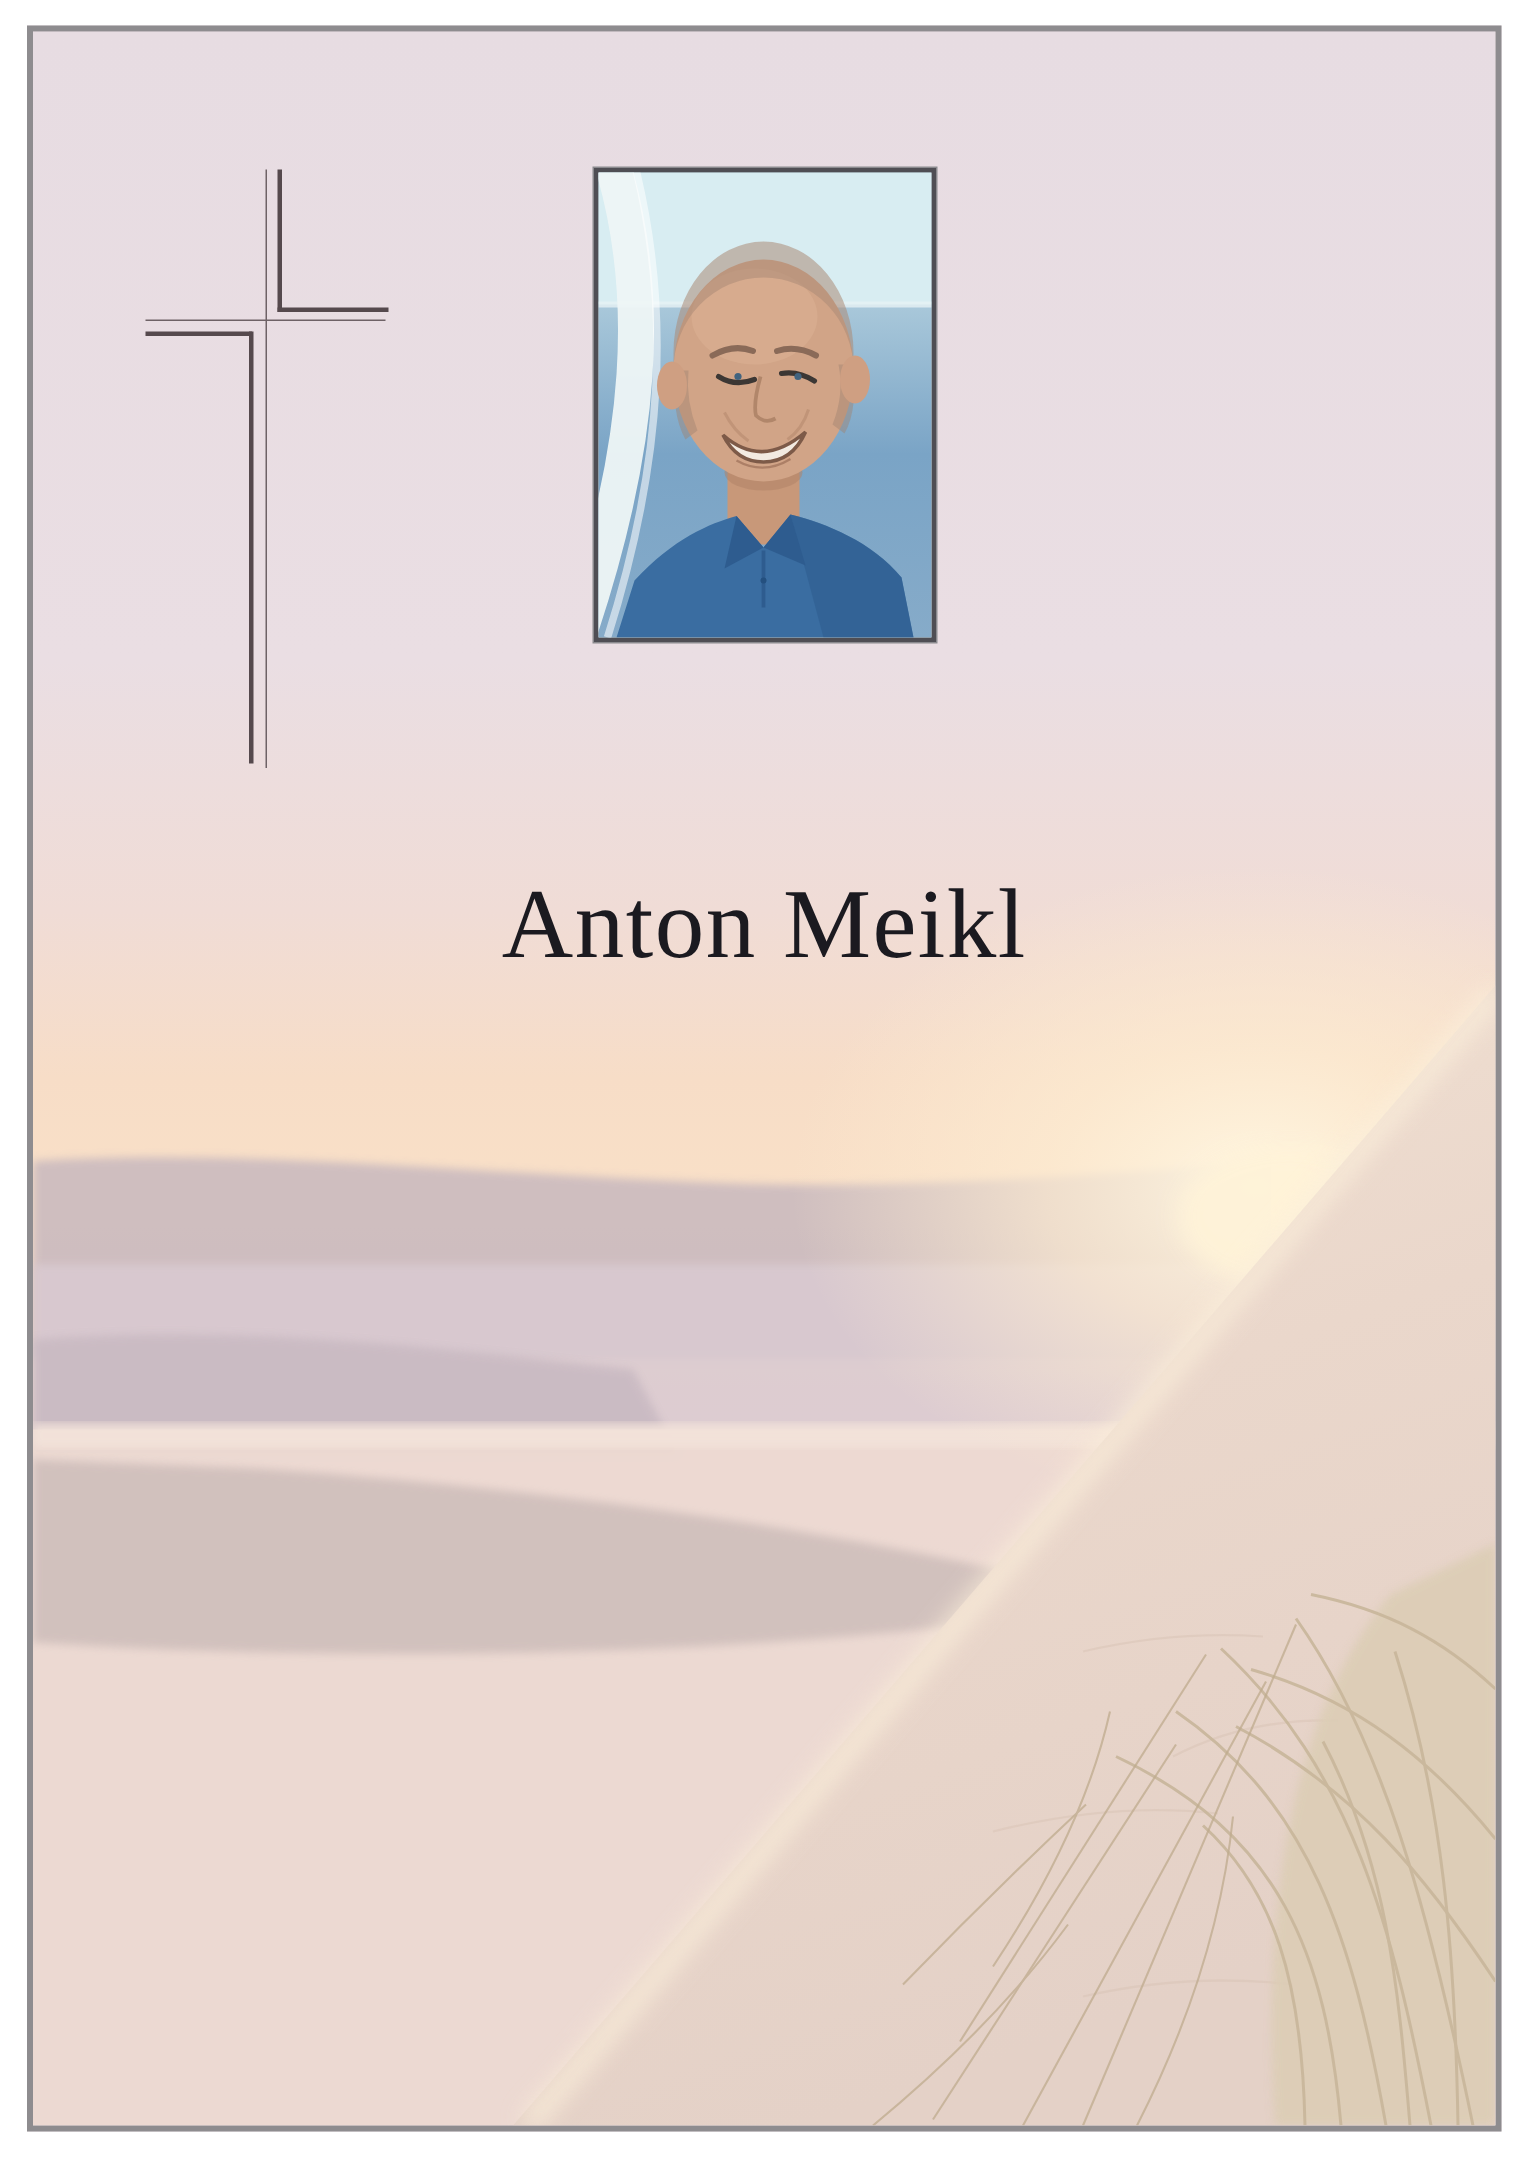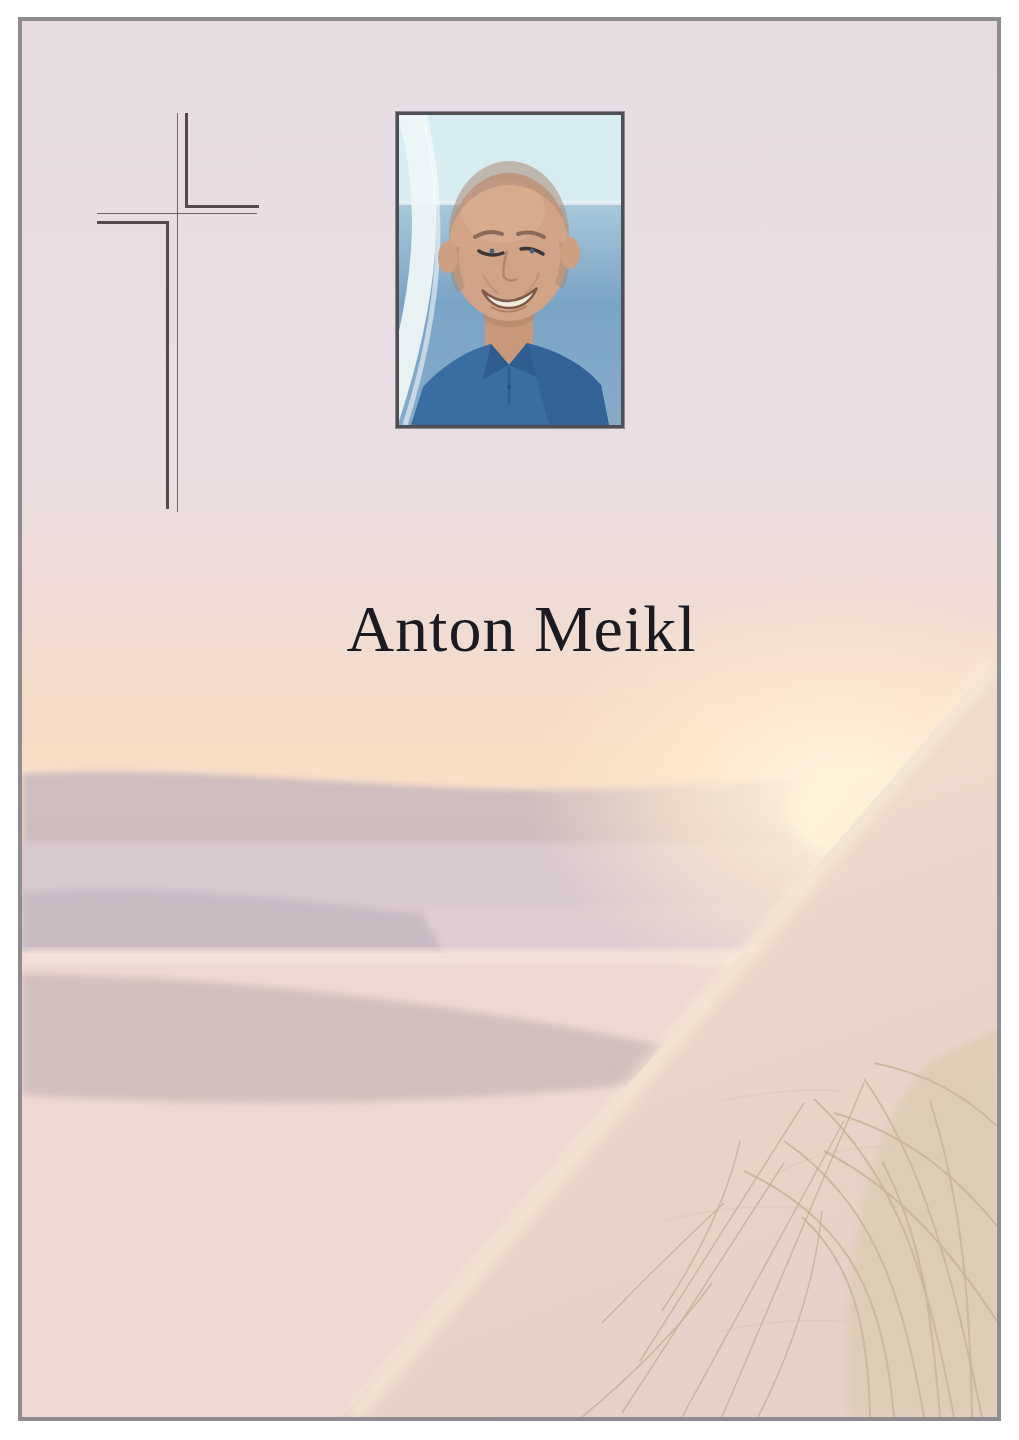--- a/index.html
+++ b/index.html
@@ -19,21 +19,21 @@
   .cross .thin{background:#6e6266;}
 
   
   .photo{
     position:absolute;left:374px;top:91px;width:222px;height:310px;margin:0;
     border:3px solid #4f4e54;background:#cfe6ee;box-shadow:0 0 0 1px #8a8a8e;
   }
   .photo svg{display:block;width:222px;height:310px;}
 
   
-  .txt{position:absolute;left:0;width:100%;text-align:center;color:#2a2830;margin:12px;}
+  .txt{position:absolute;left:0;width:100%;text-align:center;color:#2a2830;margin:0;}
   .intro      {top:430px;font-size:22px;line-height:31px;}
   .name       {top:556px;font-size:66px;line-height:80px;color:#1b1a20;font-weight:normal;letter-spacing:1px;}
   .death      {top:648px;font-size:22px;line-height:30px;}
   .laying     {top:722px;font-size:22px;line-height:31px;}
   .rosary     {top:801px;font-size:20px;line-height:24px;}
   .service    {top:846px;font-size:22px;line-height:30px;}
   .farewell   {top:917px;font-size:22px;line-height:31px;}
   .burial     {top:990px;font-size:22px;line-height:30px;}
   .hearts     {top:1042px;font-size:22px;line-height:30px;font-weight:bold;word-spacing:0.45em;color:#23222a;}
   .family     {top:1078px;font-size:22px;line-height:30.5px;}

